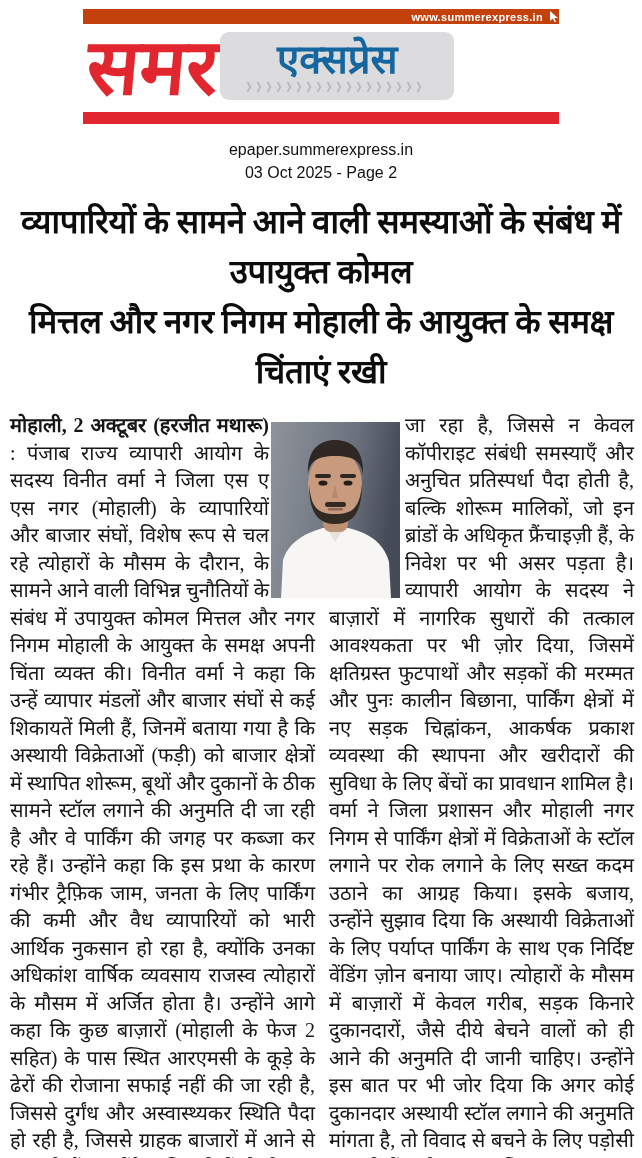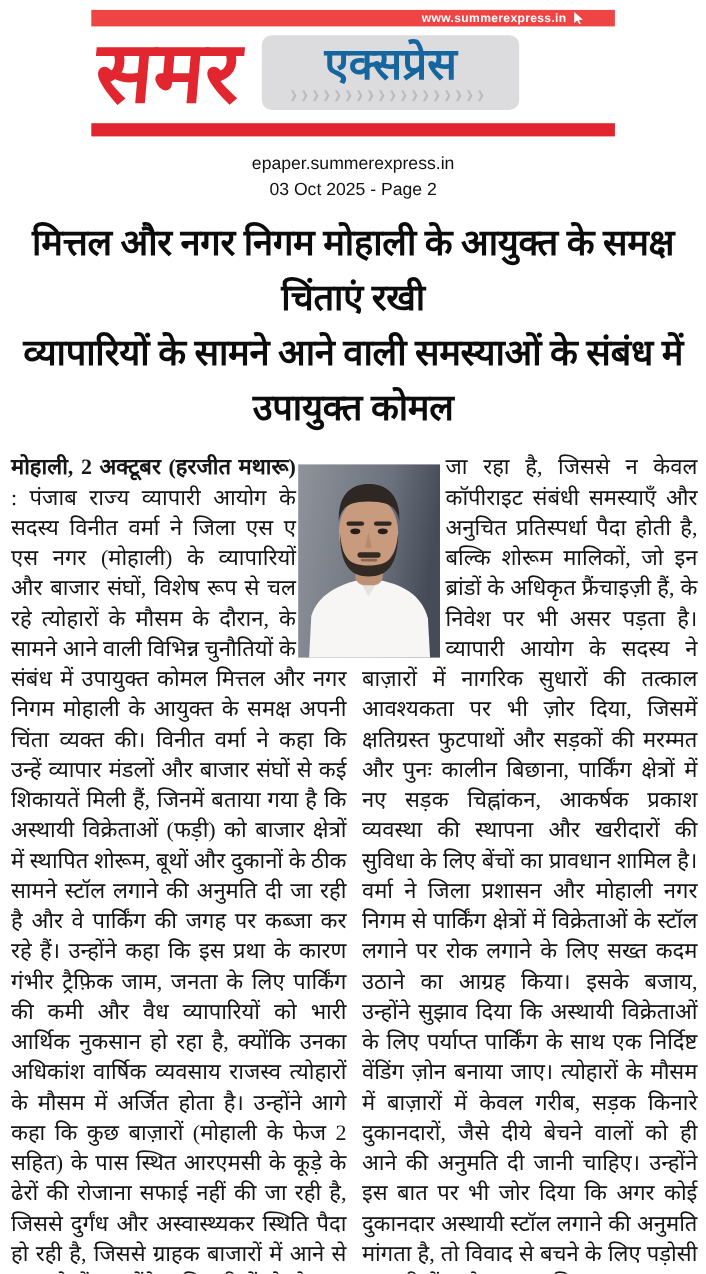--- a/index.html
+++ b/index.html
@@ -10,25 +10,24 @@
     color: #1c1c1c;
     font-family: "Liberation Serif", serif;
     overflow: hidden;
     position: relative;
   }
 
   
   .masthead { width: 476px; margin: 9px auto 0 auto; }
   .topbar {
     height: 15px;
-    background: #ef4444;
+    background: #c2410c;
     display: flex;
     align-items: center;
     justify-content: flex-end;
-    padding-right: 28px;
     gap: 6px;
   }
   .topbar-url {
     color: #ffffff;
     font-family: "Liberation Sans", sans-serif;
     font-weight: bold;
     font-size: 11px;
     letter-spacing: 0.3px;
   }
   .cursor-icon { width: 10px; height: 11px; display: block; }
@@ -42,21 +41,21 @@
     line-height: 87px;
     transform: skewX(-5deg);
     white-space: nowrap;
     flex: 0 0 auto;
     padding-left: 4px;
   }
   .logo-box {
     background: #dcdcde;
     border-radius: 9px;
     margin-top: 8px;
-    margin-left: 20px;
+    margin-left: 2px;
     width: 234px;
     height: 68px;
     position: relative;
     flex: 0 0 auto;
   }
   .logo-secondary {
     color: #15659f;
     font-family: "DejaVu Sans", sans-serif;
     font-weight: bold;
     font-size: 40px;
@@ -146,22 +145,22 @@
   </div>
   <div class="bottombar"></div>
 </div>
 
 <div class="epaper-info">
   <div>epaper.summerexpress.in</div>
   <div>03 Oct 2025 - Page 2</div>
 </div>
 
 <div class="headline">
+  <div>व्यापारियों के सामने आने वाली समस्याओं के संबंध में उपायुक्त कोमल</div>
   <div>मित्तल और नगर निगम मोहाली के आयुक्त के समक्ष चिंताएं रखी</div>
-  <div>व्यापारियों के सामने आने वाली समस्याओं के संबंध में उपायुक्त कोमल</div>
 </div>
 
 <div class="article-body">
 
   <div class="photo-frame">
     <svg viewBox="0 0 129 176" preserveAspectRatio="none">
       <defs>
         <linearGradient id="bgGrad" x1="0" y1="0" x2="1" y2="0.2">
           <stop offset="0" stop-color="#8f949b"></stop>
           <stop offset="0.65" stop-color="#6b727d"></stop>

